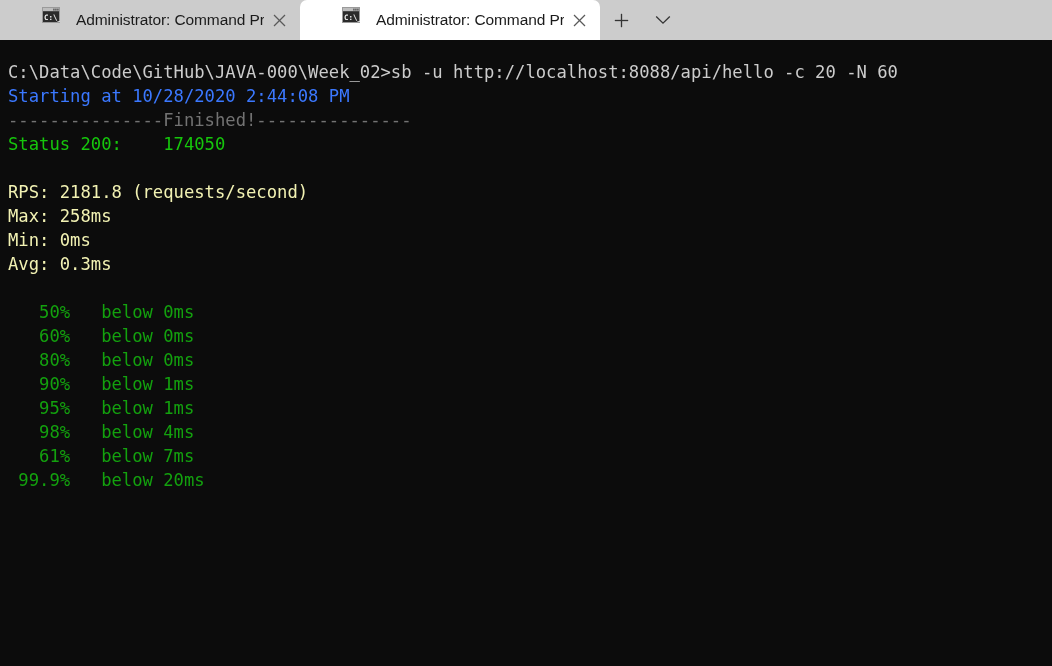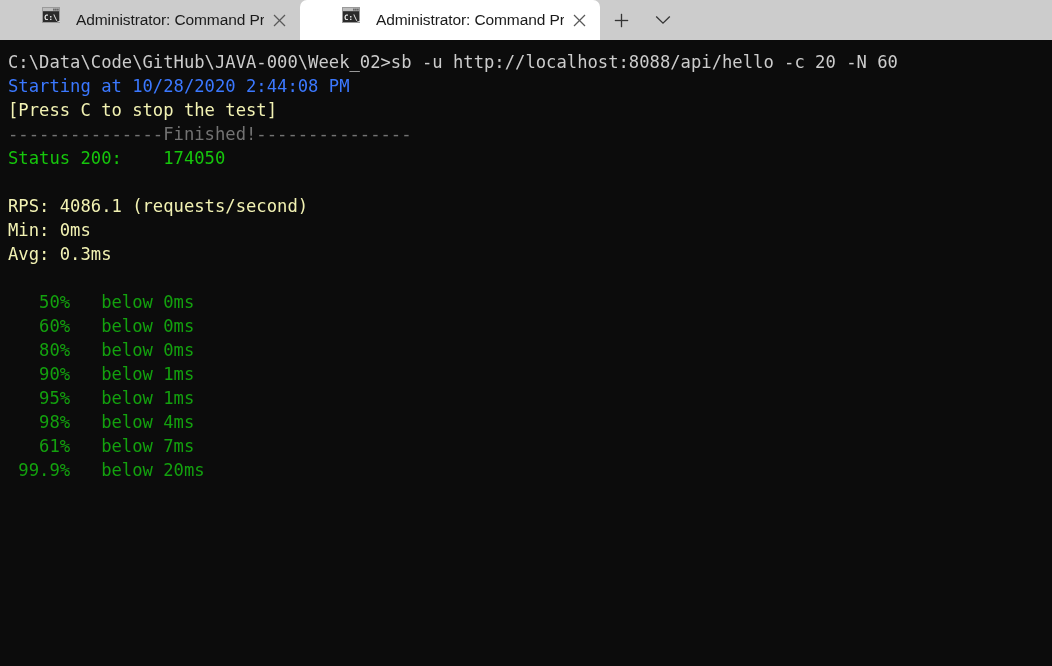--- a/index.html
+++ b/index.html
@@ -80,21 +80,21 @@
     flex: 1 1 auto;
     height: 40px;
     background: #cccccc;
   }
 
   
   #terminal {
     position: relative;
     height: 626px;
     background: #0c0c0c;
-    padding: 10px 0 0 8px;
+    padding: 20px 0 0 8px;
     box-sizing: border-box;
     overflow: hidden;
   }
   .line {
     font-family: "DejaVu Sans Mono", monospace;
     font-size: 17.2px;
     line-height: 24px;
     height: 24px;
     white-space: pre;
     letter-spacing: 0px;
@@ -163,25 +163,25 @@
       <svg width="16" height="10" viewBox="0 0 16 10">
         <polyline points="1.2,1.5 8,8.2 14.8,1.5" fill="none" stroke="#343434" stroke-width="1.3"></polyline>
       </svg>
     </div>
     <div class="tabbar-filler"></div>
   </div>
 
 <div id="terminal">
     <div class="line c-white">C:\Data\Code\GitHub\JAVA-000\Week_02&gt;sb -u http://localhost:8088/api/hello -c 20 -N 60</div>
     <div class="line c-blue">Starting at 10/28/2020 2:44:08 PM</div>
-    <div class="line c-yellow">[Press C to stop the test]</div>
     <div class="line c-magenta">---------------Finished!---------------</div>
     <div class="line c-green">Status 200:    174050</div>
     <div class="line c-white"></div>
-    <div class="line c-yellow">RPS: 4086.1 (requests/second)</div>
+    <div class="line c-yellow">RPS: 2181.8 (requests/second)</div>
+    <div class="line c-yellow">Max: 258ms</div>
     <div class="line c-yellow">Min: 0ms</div>
     <div class="line c-yellow">Avg: 0.3ms</div>
     <div class="line c-white"></div>
     <div class="line c-darkgreen">   50%   below 0ms</div>
     <div class="line c-darkgreen">   60%   below 0ms</div>
     <div class="line c-darkgreen">   80%   below 0ms</div>
     <div class="line c-darkgreen">   90%   below 1ms</div>
     <div class="line c-darkgreen">   95%   below 1ms</div>
     <div class="line c-darkgreen">   98%   below 4ms</div>
     <div class="line c-darkgreen">   61%   below 7ms</div>

